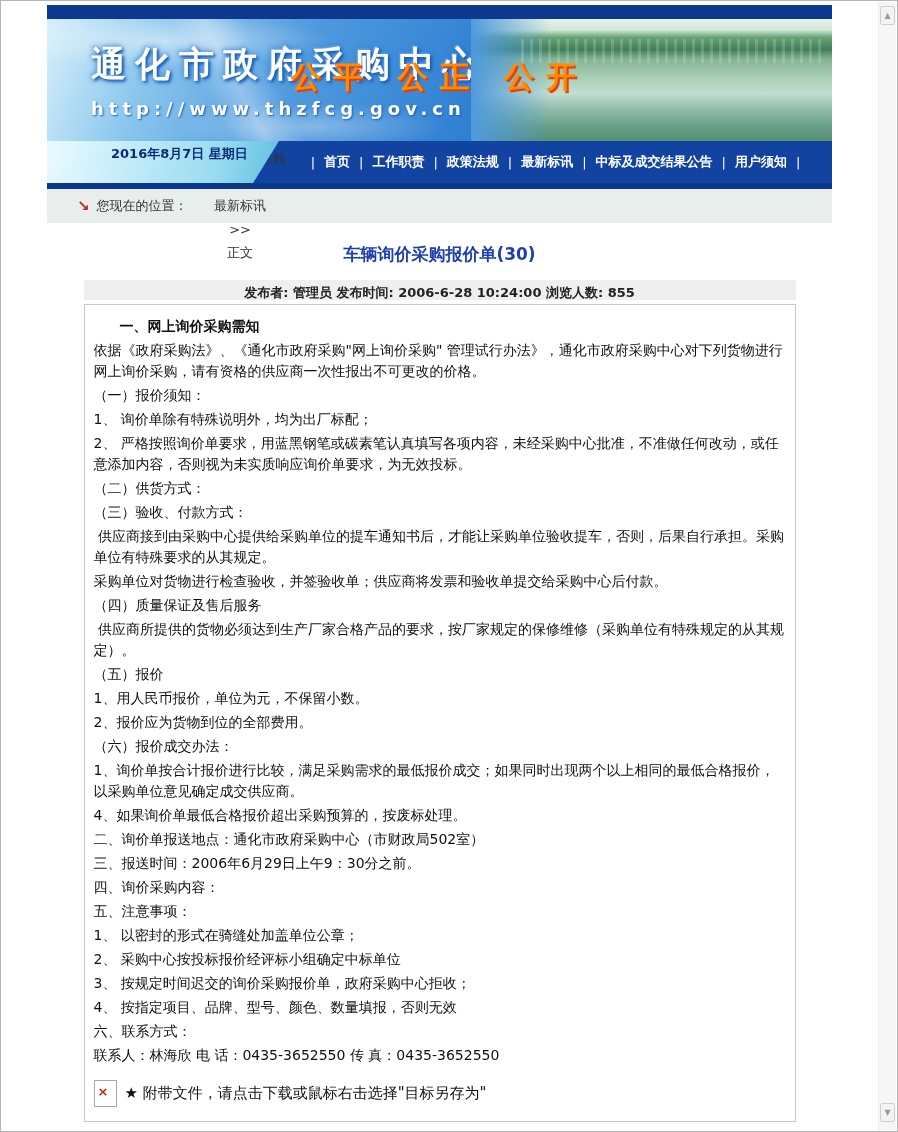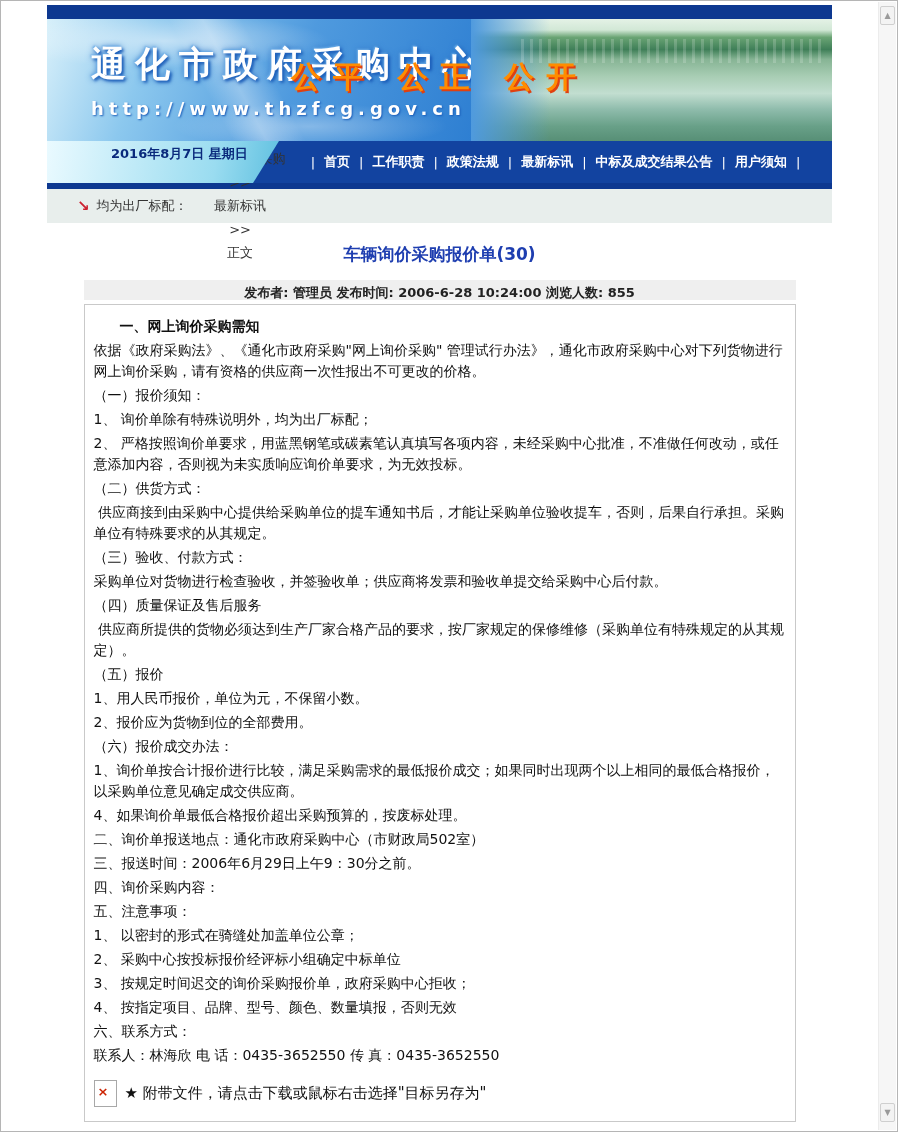--- a/index.html
+++ b/index.html
@@ -172,21 +172,21 @@
           <span class="sep">|</span>
           <a class="nav-link">用户须知</a>
           <span class="sep">|</span>
         </div>
     </div>
 
     <div class="strip"></div>
 
     <div class="breadcrumb">
       <span class="crumb-arrow">↘</span>
-      <span class="crumb-label">均为出厂标配：</span>
+      <span class="crumb-label">您现在的位置：</span>
       <span class="crumb-list" style="display:flex;align-items:center;gap:7px;flex-direction:column;">
 
       <a class="crumb">通化市政府采购</a>
           <span class="sep">&gt;&gt;</span>
           <a class="crumb">最新标讯</a>
           <span class="sep">&gt;&gt;</span>
           <a class="crumb">正文</a>
         </span>
     </div>
 
@@ -196,22 +196,22 @@
 
     <div class="contentbox">
       <div>
 
       <p class="para head">一、网上询价采购需知</p>
           <p class="para">依据《政府采购法》、《通化市政府采购"网上询价采购" 管理试行办法》，通化市政府采购中心对下列货物进行网上询价采购，请有资格的供应商一次性报出不可更改的价格。</p>
           <p class="para">（一）报价须知：</p>
           <p class="para">1、 询价单除有特殊说明外，均为出厂标配；</p>
           <p class="para">2、 严格按照询价单要求，用蓝黑钢笔或碳素笔认真填写各项内容，未经采购中心批准，不准做任何改动，或任意添加内容，否则视为未实质响应询价单要求，为无效投标。</p>
           <p class="para">（二）供货方式：</p>
+          <p class="para">（三）验收、付款方式：</p>
           <p class="para"> 供应商接到由采购中心提供给采购单位的提车通知书后，才能让采购单位验收提车，否则，后果自行承担。采购单位有特殊要求的从其规定。</p>
-          <p class="para">（三）验收、付款方式：</p>
           <p class="para">采购单位对货物进行检查验收，并签验收单；供应商将发票和验收单提交给采购中心后付款。</p>
           <p class="para">（四）质量保证及售后服务</p>
           <p class="para"> 供应商所提供的货物必须达到生产厂家合格产品的要求，按厂家规定的保修维修（采购单位有特殊规定的从其规定）。</p>
           <p class="para">（五）报价</p>
           <p class="para">1、用人民币报价，单位为元，不保留小数。</p>
           <p class="para">2、报价应为货物到位的全部费用。</p>
           <p class="para">（六）报价成交办法：</p>
           <p class="para">1、询价单按合计报价进行比较，满足采购需求的最低报价成交；如果同时出现两个以上相同的最低合格报价，以采购单位意见确定成交供应商。</p>
           <p class="para">4、如果询价单最低合格报价超出采购预算的，按废标处理。</p>
           <p class="para">二、询价单报送地点：通化市政府采购中心（市财政局502室）</p>

